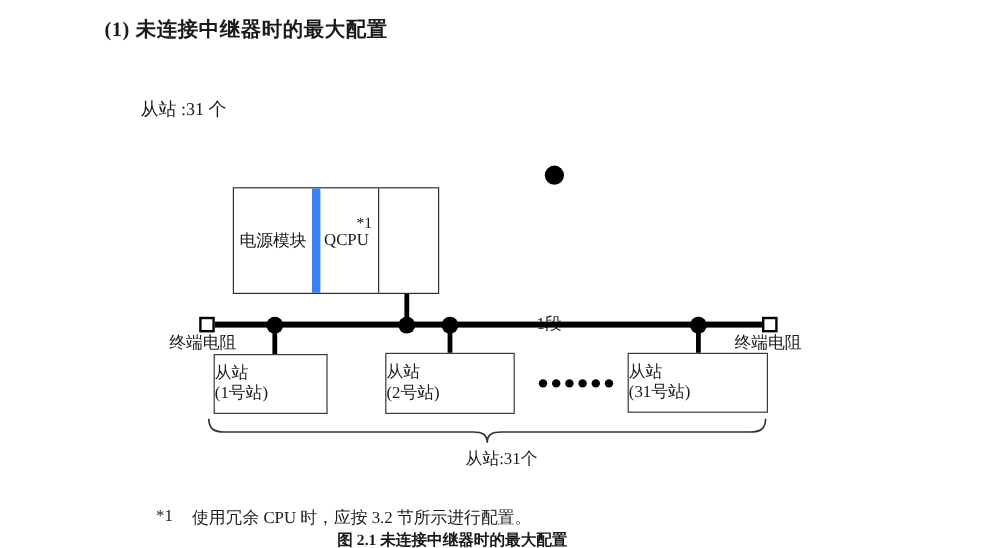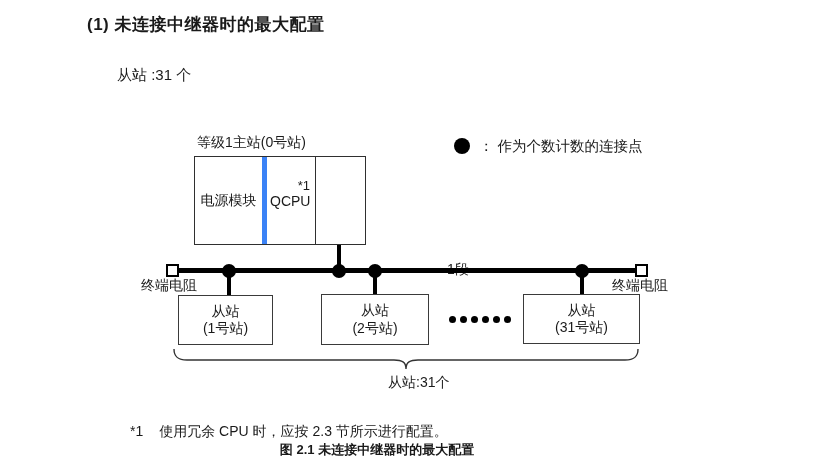--- a/index.html
+++ b/index.html
@@ -1,69 +1,67 @@
 <!DOCTYPE html>
 <html><head>
 <meta charset="utf-8">
 <style>
   html,body { margin:0; padding:0; background:#fff; }
   .page {
     position:relative; width:821px; height:457px; background:#ffffff;
-    font-family:Liberation Sans, sans-serif;
+    font-family:Liberation Serif, serif;
     color:#1a1a1a; overflow:hidden;
   }
   .abs { position:absolute; }
   .heading { font-size:17px; font-weight:bold; letter-spacing:0.5px; white-space:nowrap; }
   .bodyline { font-size:15px; white-space:nowrap; }
   .lbl { font-size:14px; white-space:nowrap; }
   .legend-text { font-size:14.5px; white-space:nowrap; }
 
   .master-box { display:flex; width:172px; height:89px; border:1px solid #2f2f2f; box-sizing:border-box; background:#fff; }
   .mcell { box-sizing:border-box; height:100%; font-size:14px; display:flex; align-items:center; }
-  .mcell-power { width:72px; border-right:5px solid #3b82f6; justify-content:center; }
+  .mcell-power { width:72px; border-right:7px solid #3b82f6; justify-content:center; }
   .mcell-cpu { width:49px; border-right:1px solid #2f2f2f; position:relative; padding-left:3px; }
   .mcell-cpu .supnote { position:absolute; top:21px; right:5px; font-size:13px; }
   .mcell-mod { width:50px; flex-direction:column; justify-content:center; align-items:flex-start; padding-left:3px; font-size:13.5px; line-height:1.25; }
 
   .busline { background:#000; height:5px; }
   .vline { background:#000; width:4px; }
   .busdot { width:14px; height:14px; border-radius:50%; background:#000; }
   .legdot { width:16px; height:16px; border-radius:50%; background:#000; }
   .term { width:13px; height:13px; background:#fff; border:2px solid #000; box-sizing:border-box; }
 
   .slave-box { border:1.5px solid #3a3a3a; box-sizing:border-box; background:#fff;
-    display:flex; flex-direction:column; align-items:center; justify-content:center;
+    display:flex; flex-direction:column; align-items:flex-start; justify-content:center;
     font-size:14px; line-height:1.25; }
 
   .ellipsis { display:flex; gap:4px; align-items:center; }
   .edot { width:7px; height:7px; border-radius:50%; background:#000; }
 
   .caption { font-size:13px; font-weight:bold; text-align:center; white-space:nowrap;margin-top:42px; }
   .footnote { display:flex; gap:16px; font-size:14px; white-space:nowrap; }
 </style>
 </head>
 <body>
 
 <div class="page">
 
   <div class="abs heading" style="left:87px; top:13px;">(1) 未连接中继器时的最大配置</div>
-  <div class="abs bodyline" style="left:117px; top:66px;">从站 :31 个</div>
+  <div class="abs bodyline" style="left:117px; top:82px;">从站 :31 个</div>
 
-  <div class="abs lbl" style="left:197px; top:134px;">等级1主站(0号站)</div>
 
   <div class="abs master-box" style="left:194px; top:156px;">
     <div class="mcell mcell-power">电源模块</div>
     <div class="mcell mcell-cpu">
       <span class="supnote">*1</span>
       <span>QCPU</span>
     </div>
   </div>
 
   <div class="abs legdot" style="left:454px; top:138px;"></div>
-  <div class="abs legend-text" style="left:479px; top:137px;">：  作为个数计数的连接点</div>
 
   <div class="abs lbl" style="left:447px; top:261px;">1段</div>
 
   <div class="abs busline" style="left:179px; top:268px; width:459px;"></div>
   <div class="abs term" style="left:166px; top:264px;"></div>
   <div class="abs term" style="left:635px; top:264px;"></div>
   <div class="abs lbl" style="left:141px; top:277px;">终端电阻</div>
   <div class="abs lbl" style="left:612px; top:277px;">终端电阻</div>
 
   <div class="abs vline" style="left:337px; top:245px; height:26px;"></div>
@@ -100,16 +98,16 @@
 
   <svg class="abs" style="left:172px; top:348px;" width="468" height="24" viewBox="0 0 468 24">
     <path d="M 2 1 C 2 9 6 12 15 12 L 222 12 C 230 12 234 14 234 21 C 234 14 238 12 246 12 L 453 12 C 462 12 466 9 466 1" fill="none" stroke="#333333" stroke-width="1.4"></path>
   </svg>
   <div class="abs lbl" style="left:368px; top:374px;margin-left:20px;">从站:31个</div>
 
   <div class="abs caption" style="left:0; top:399px; width:754px;">图 2.1 未连接中继器时的最大配置</div>
 
   <div class="abs footnote" style="left:130px; top:423px;">
     <span>*1</span>
-    <span>使用冗余 CPU 时，应按 2.3 节所示进行配置。</span>
+    <span>使用冗余 CPU 时，应按 3.2 节所示进行配置。</span>
   </div>
 
 </div>
 
 </body></html>

